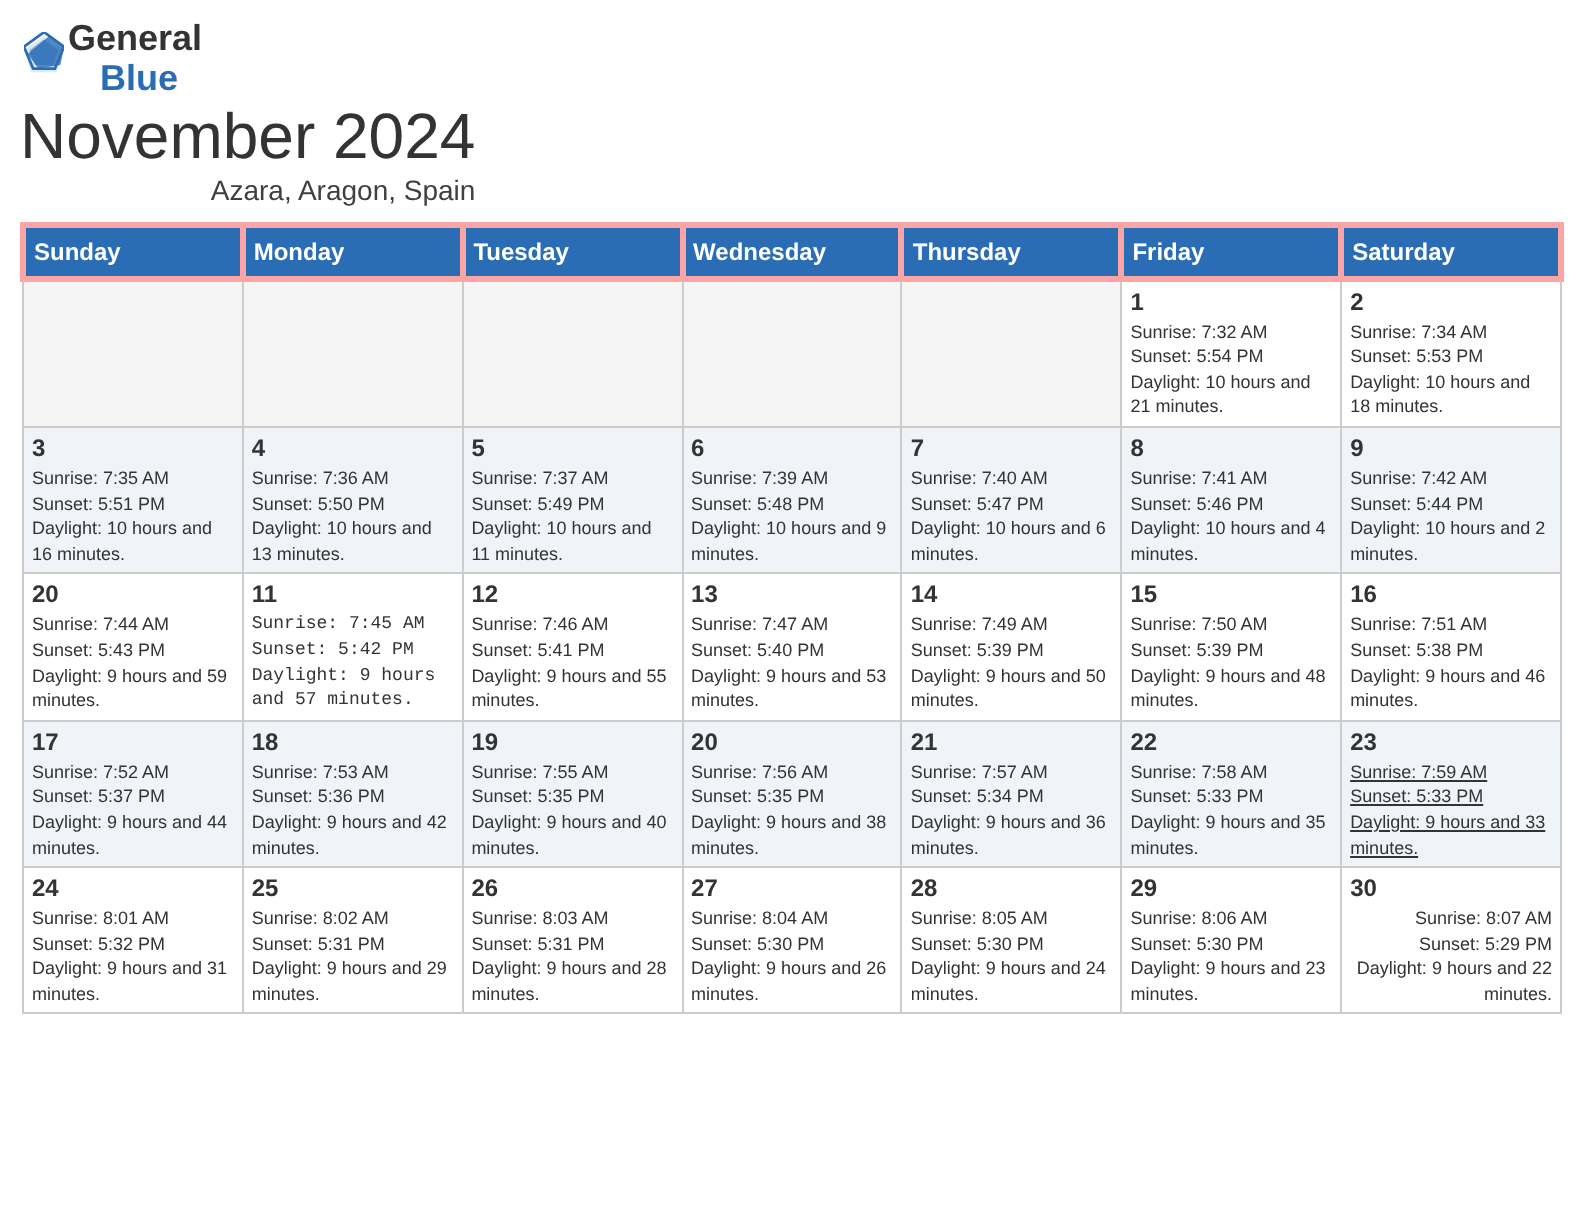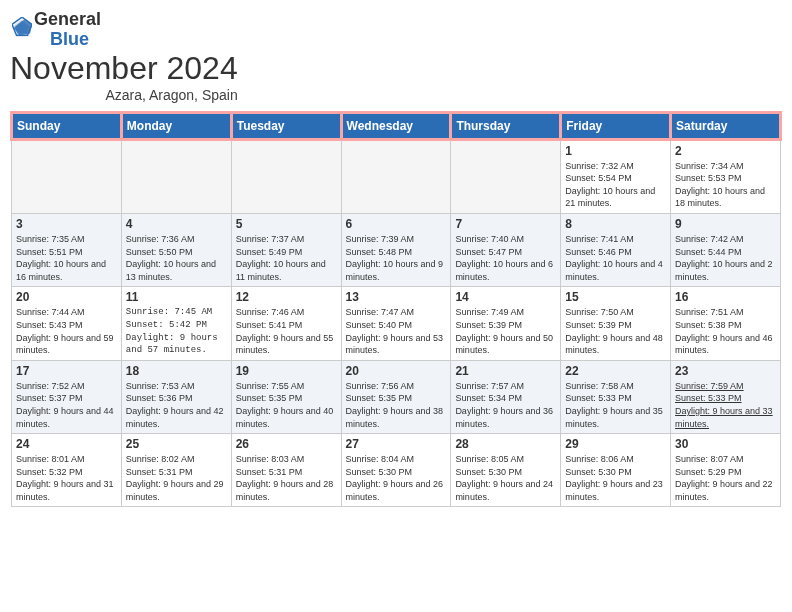--- a/index.html
+++ b/index.html
@@ -313,19 +313,19 @@
 Daylight: 9 hours and 24 minutes.</div>
         </td>
         <td>
           <span class="day-num">29</span>
           <div class="day-info" style="white-space: pre-line;">Sunrise: 8:06 AM
 Sunset: 5:30 PM
 Daylight: 9 hours and 23 minutes.</div>
         </td>
         <td>
           <span class="day-num">30</span>
-          <div class="day-info" style="white-space: pre-line;">Sunrise: 8:07 AM
+          <div class="day-info" style="white-space: pre-line; text-align: right;">Sunrise: 8:07 AM
 Sunset: 5:29 PM
 Daylight: 9 hours and 22 minutes.</div>
         </td>
       </tr>
     </tbody>
 </table>
 
 </body></html>

